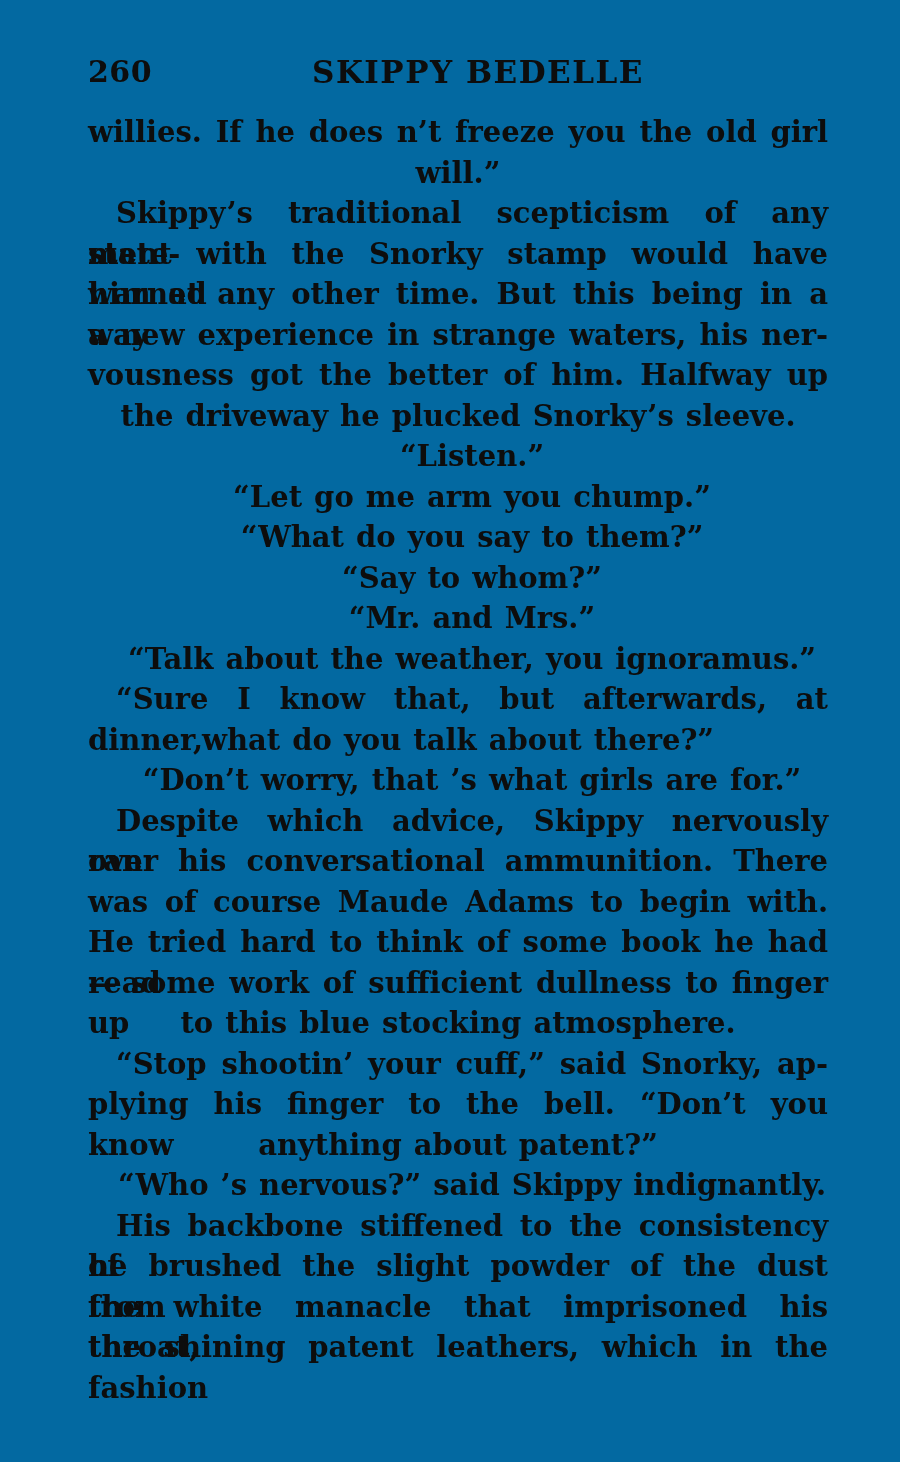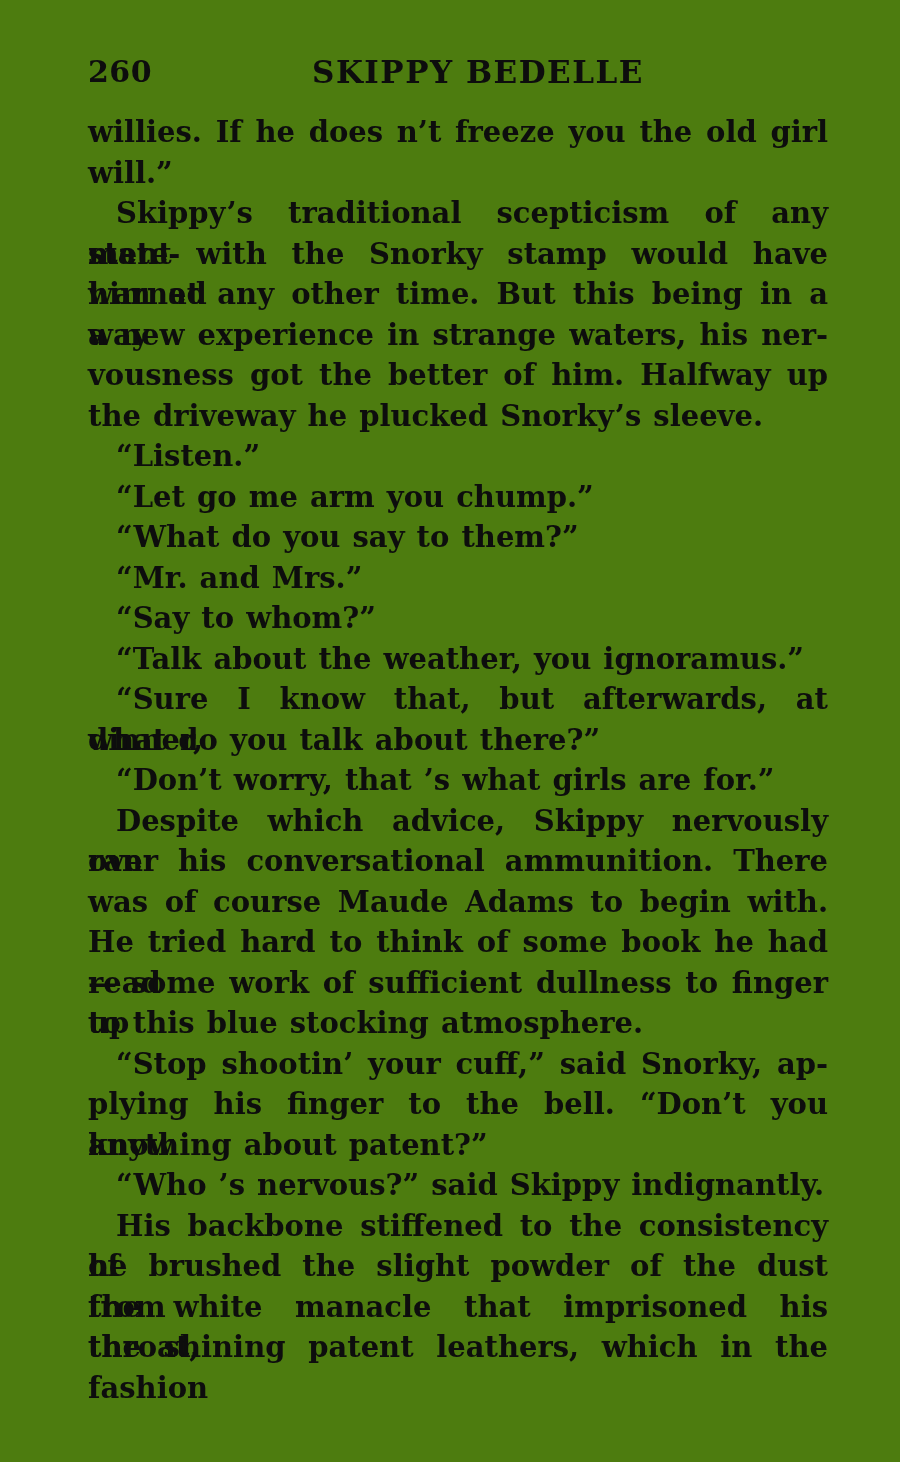--- a/index.html
+++ b/index.html
@@ -4,21 +4,21 @@
 <style>
   html, body {
     margin: 0;
     padding: 0;
     background: #ffffff;
   }
   .page {
     position: relative;
     width: 900px;
     height: 1462px;
-    background: #4d7c0f;
+    background: #0369a1;
     color: #0d0d0d;
     font-family: "DejaVu Serif", "Liberation Serif", serif;
     overflow: hidden;
   }
   .running-header {
     position: absolute;
     top: 54px;
     left: 0;
     width: 100%;
     height: 36px;
@@ -47,21 +47,21 @@
     left: 88px;
     top: 112px;
     width: 740px;
   }
   .line {
     font-size: 29px;
     font-weight: 700;
     line-height: 40.5px;
     height: 40.5px;
     white-space: nowrap;
-    text-align: left;
+    text-align: center;
     word-spacing: 2px;
   }
   
   .line.fill {
     white-space: normal;
     text-align: justify;
     text-align-last: justify;
   }
   
   .line.indent {
@@ -87,22 +87,22 @@
     <div class="line">will.”</div>
     <div class="line fill indent">Skippy’s traditional scepticism of any state-</div>
     <div class="line fill">ment with the Snorky stamp would have warned</div>
     <div class="line fill">him at any other time.  But this being in a way</div>
     <div class="line fill">a new experience in strange waters, his ner-</div>
     <div class="line fill">vousness got the better of him.  Halfway up</div>
     <div class="line">the driveway he plucked Snorky’s sleeve.</div>
     <div class="line indent">“Listen.”</div>
     <div class="line indent">“Let go me arm you chump.”</div>
     <div class="line indent">“What do you say to them?”</div>
+    <div class="line indent">“Say to whom?”</div>
     <div class="line indent">“Mr. and Mrs.”</div>
-    <div class="line indent">“Say to whom?”</div>
     <div class="line indent">“Talk about the weather, you ignoramus.”</div>
     <div class="line fill indent">“Sure I know that, but afterwards, at dinner,</div>
     <div class="line">what do you talk about there?”</div>
     <div class="line indent">“Don’t worry, that ’s what girls are for.”</div>
     <div class="line fill indent">Despite which advice, Skippy nervously ran</div>
     <div class="line fill">over his conversational ammunition.  There</div>
     <div class="line fill">was of course Maude Adams to begin with.</div>
     <div class="line fill">He tried hard to think of some book he had read</div>
     <div class="line fill">— some work of sufficient dullness to finger up</div>
     <div class="line">to this blue stocking atmosphere.</div>

